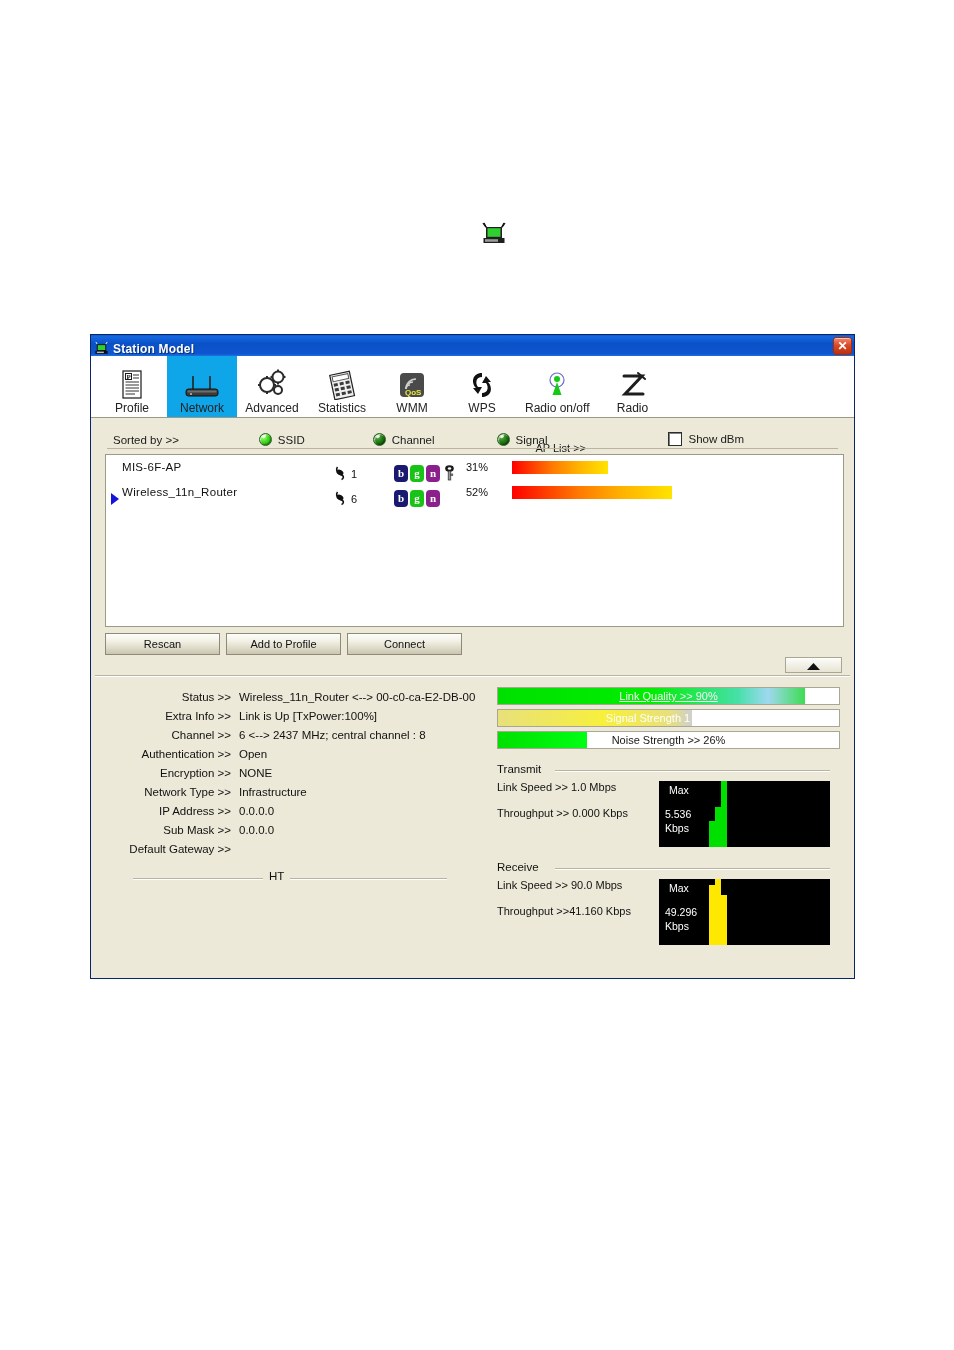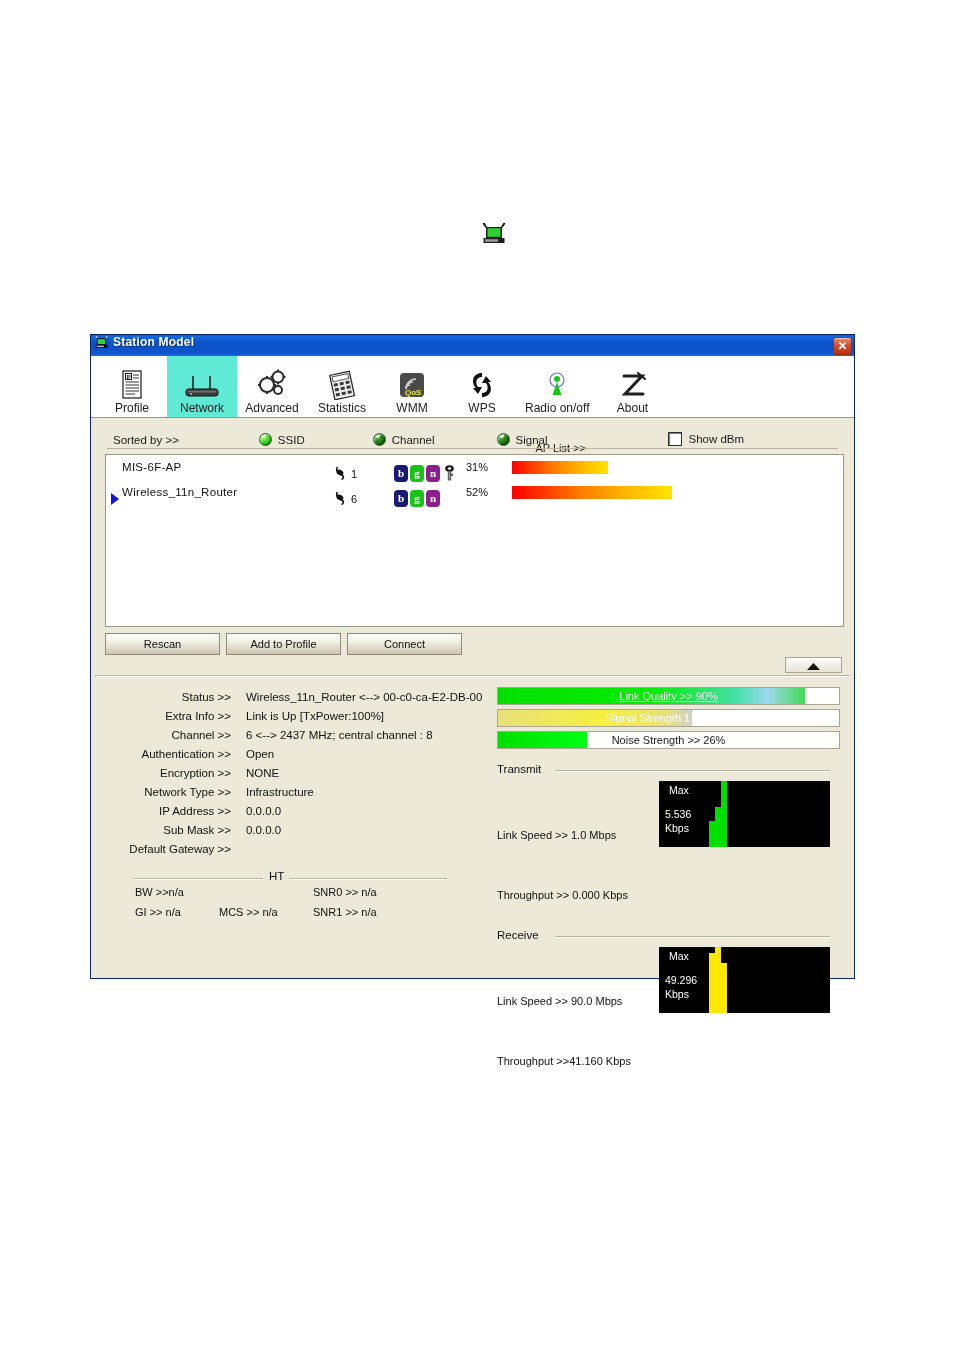--- a/index.html
+++ b/index.html
@@ -13,21 +13,21 @@
   
   .standalone-icon{position:absolute;left:481px;top:222px;width:26px;height:24px;}
 
   
   .window{
     position:absolute;left:90px;top:334px;width:765px;height:645px;
     border:1px solid #0a246a;background:#ece9d8;box-sizing:border-box;
   }
   .titlebar{
     height:21px;background:linear-gradient(180deg,#0a5cd6 0%,#1568e0 8%,#0a51c8 40%,#0e55cf 88%,#1b6fe0 100%);
-    display:flex;align-items:flex-start;padding:0 2px 0 3px;position:relative;
+    display:flex;align-items:flex-end;padding:0 2px 0 3px;position:relative;
   }
   .title-icon{width:15px;height:15px;margin-right:4px;flex:0 0 auto;}
   .title-text{
     color:#fff;font-size:12px;font-weight:bold;font-family:"Liberation Sans",sans-serif;
     text-shadow:1px 1px 0 rgba(0,0,0,.45);letter-spacing:.2px;
   }
   .title-close{
     position:absolute;right:2px;top:2px;width:17px;height:16px;border-radius:3px;
     background:linear-gradient(180deg,#f08b6c,#d94a28 45%,#b7300f);
     border:1px solid #a32c0d;box-shadow:inset 0 1px 0 rgba(255,255,255,.5);
@@ -37,21 +37,21 @@
 
   
   .toolbar{
     height:62px;background:#ffffff;border-bottom:1px solid #9a9a86;
     display:flex;align-items:flex-end;padding-left:6px;box-sizing:border-box;
   }
   .tab{
     height:62px;min-width:70px;display:flex;flex-direction:column;align-items:center;
     justify-content:flex-end;padding:4px 8px 2px;box-sizing:border-box;cursor:pointer;
   }
-  .tab.active{background:#5eead4;}
+  .tab.active{background:#0ea5e9;}
   .tab .ticon{height:34px;display:flex;align-items:flex-end;justify-content:center;}
   .tab .tlabel{font-size:12px;color:#222;margin-top:1px;white-space:nowrap;}
 
   
   .sortbar{
     height:28px;background:#ece9d8;display:flex;align-items:flex-end;
     font-size:11.5px;color:#1a1a1a;position:relative;
   }
   .sortbar .lbl{margin-left:22px;}
   .radio{
@@ -110,21 +110,21 @@
   .collapse-btn{
     position:absolute;right:12px;top:0;width:55px;height:14px;
     background:linear-gradient(180deg,#fdfdfa,#e7e4d4);
     border:1px solid #a9a694;display:flex;align-items:center;justify-content:center;cursor:pointer;
   }
   .sep-rule{height:1px;background:#b9b4a0;margin:2px 4px 0 4px;border-bottom:1px solid #fff;}
 
   
   .details{display:flex;padding:10px 0 0 0;font-size:11.5px;color:#111;}
   .det-left{width:400px;padding-left:14px;box-sizing:border-box;}
-  .det-row{display:flex;height:19px;align-items:center;gap:7px;}
+  .det-row{display:flex;height:19px;align-items:center;}
   .det-key{width:126px;text-align:right;padding-right:8px;white-space:nowrap;}
   .det-val{white-space:nowrap;}
 
   .ht-head{position:relative;height:16px;margin:12px 0 0 0;}
   .ht-head .rule{position:absolute;left:28px;right:44px;top:8px;height:1px;background:#b9b4a0;border-bottom:1px solid #fff;}
   .ht-head .txt{position:absolute;left:158px;top:0;background:#ece9d8;padding:0 6px;font-size:11.5px;}
   .ht-grid{display:flex;flex-direction:column;gap:8px;padding-left:30px;}
   .ht-line{display:flex;font-size:11px;}
   .ht-c1{width:84px;}
   .ht-c2{width:94px;}
@@ -144,21 +144,21 @@
   .m2 .mfill{background:linear-gradient(90deg,#e8e07a 0%,#f7f03c 55%,#e8e07a 88%,#cfcfcf 100%);}
   .m2 .mtext{color:#fff;}
   .m3 .mfill{background:linear-gradient(90deg,#00e000,#00ff15);}
   .m3 .mtext{color:#1a1a1a;}
 
   .tr-head{position:relative;height:14px;margin:14px 0 4px 0;}
   .tr-head .txt{position:absolute;left:0;top:0;font-size:11.5px;background:#ece9d8;padding-right:6px;z-index:2;}
   .tr-head .rule{position:absolute;left:58px;right:10px;top:7px;height:1px;background:#b9b4a0;border-bottom:1px solid #fff;}
   .tr-body{display:flex;}
   .tr-info{width:162px;font-size:11px;}
-  .tr-info div{margin-bottom:14px;white-space:nowrap;margin-top:48px;}
+  .tr-info div{margin-bottom:14px;white-space:nowrap;}
   .graph{
     flex:1;height:66px;background:#000;position:relative;overflow:hidden;margin-right:10px;
   }
   .graph .gmax{position:absolute;left:10px;top:3px;color:#fff;font-size:10.5px;}
   .graph .gval{position:absolute;left:6px;top:26px;color:#fff;font-size:10.5px;line-height:14px;}
   .graph .bars{position:absolute;left:62px;top:0;bottom:0;width:14px;}
   .graph .bar{position:absolute;bottom:0;width:6px;}
 </style>
 </head>
 <body>
@@ -311,21 +311,21 @@
         <span class="tlabel">Radio on/off</span>
       </div>
 
       <div class="tab">
         <span class="ticon">
           <svg width="30" height="30" viewBox="0 0 30 30">
             <path d="M6 6 L24 6 L7 24 L25 24" fill="none" stroke="#1e1e1e" stroke-width="3" stroke-linecap="round"></path>
             <path d="M20 3 L27 9" stroke="#1e1e1e" stroke-width="2" stroke-linecap="round"></path>
           </svg>
         </span>
-        <span class="tlabel">About</span>
+        <span class="tlabel">Radio</span>
       </div>
     </div>
 
     <div class="sortbar">
       <span class="lbl">Sorted by &gt;&gt;</span>
 
       <div class="sortopt" style="margin-left:80px;">
         <span class="radio on"></span>
         <span>SSID</span>
       </div>
@@ -464,32 +464,20 @@
           <span class="det-val">0.0.0.0</span>
         </div>
         <div class="det-row">
           <span class="det-key">Default Gateway &gt;&gt;</span>
           <span class="det-val"></span>
         </div>
 
         <div class="ht-head">
           <span class="rule"></span>
           <span class="txt">HT</span>
-        </div>
-        <div class="ht-grid">
-          <div class="ht-line">
-            <span class="ht-c1">BW &gt;&gt;n/a</span>
-            <span class="ht-c2"></span>
-            <span class="ht-c3">SNR0 &gt;&gt;  n/a</span>
-          </div>
-          <div class="ht-line">
-            <span class="ht-c1">GI &gt;&gt; n/a</span>
-            <span class="ht-c2">MCS &gt;&gt;  n/a</span>
-            <span class="ht-c3">SNR1 &gt;&gt;  n/a</span>
-          </div>
         </div>
       </div>
 
       <div class="det-right">
 
         <div class="meter m1">
           <span class="mfill" style="width:90%;"></span>
           <span class="mtext">Link Quality &gt;&gt; 90%</span>
         </div>
         <div class="meter m2">

